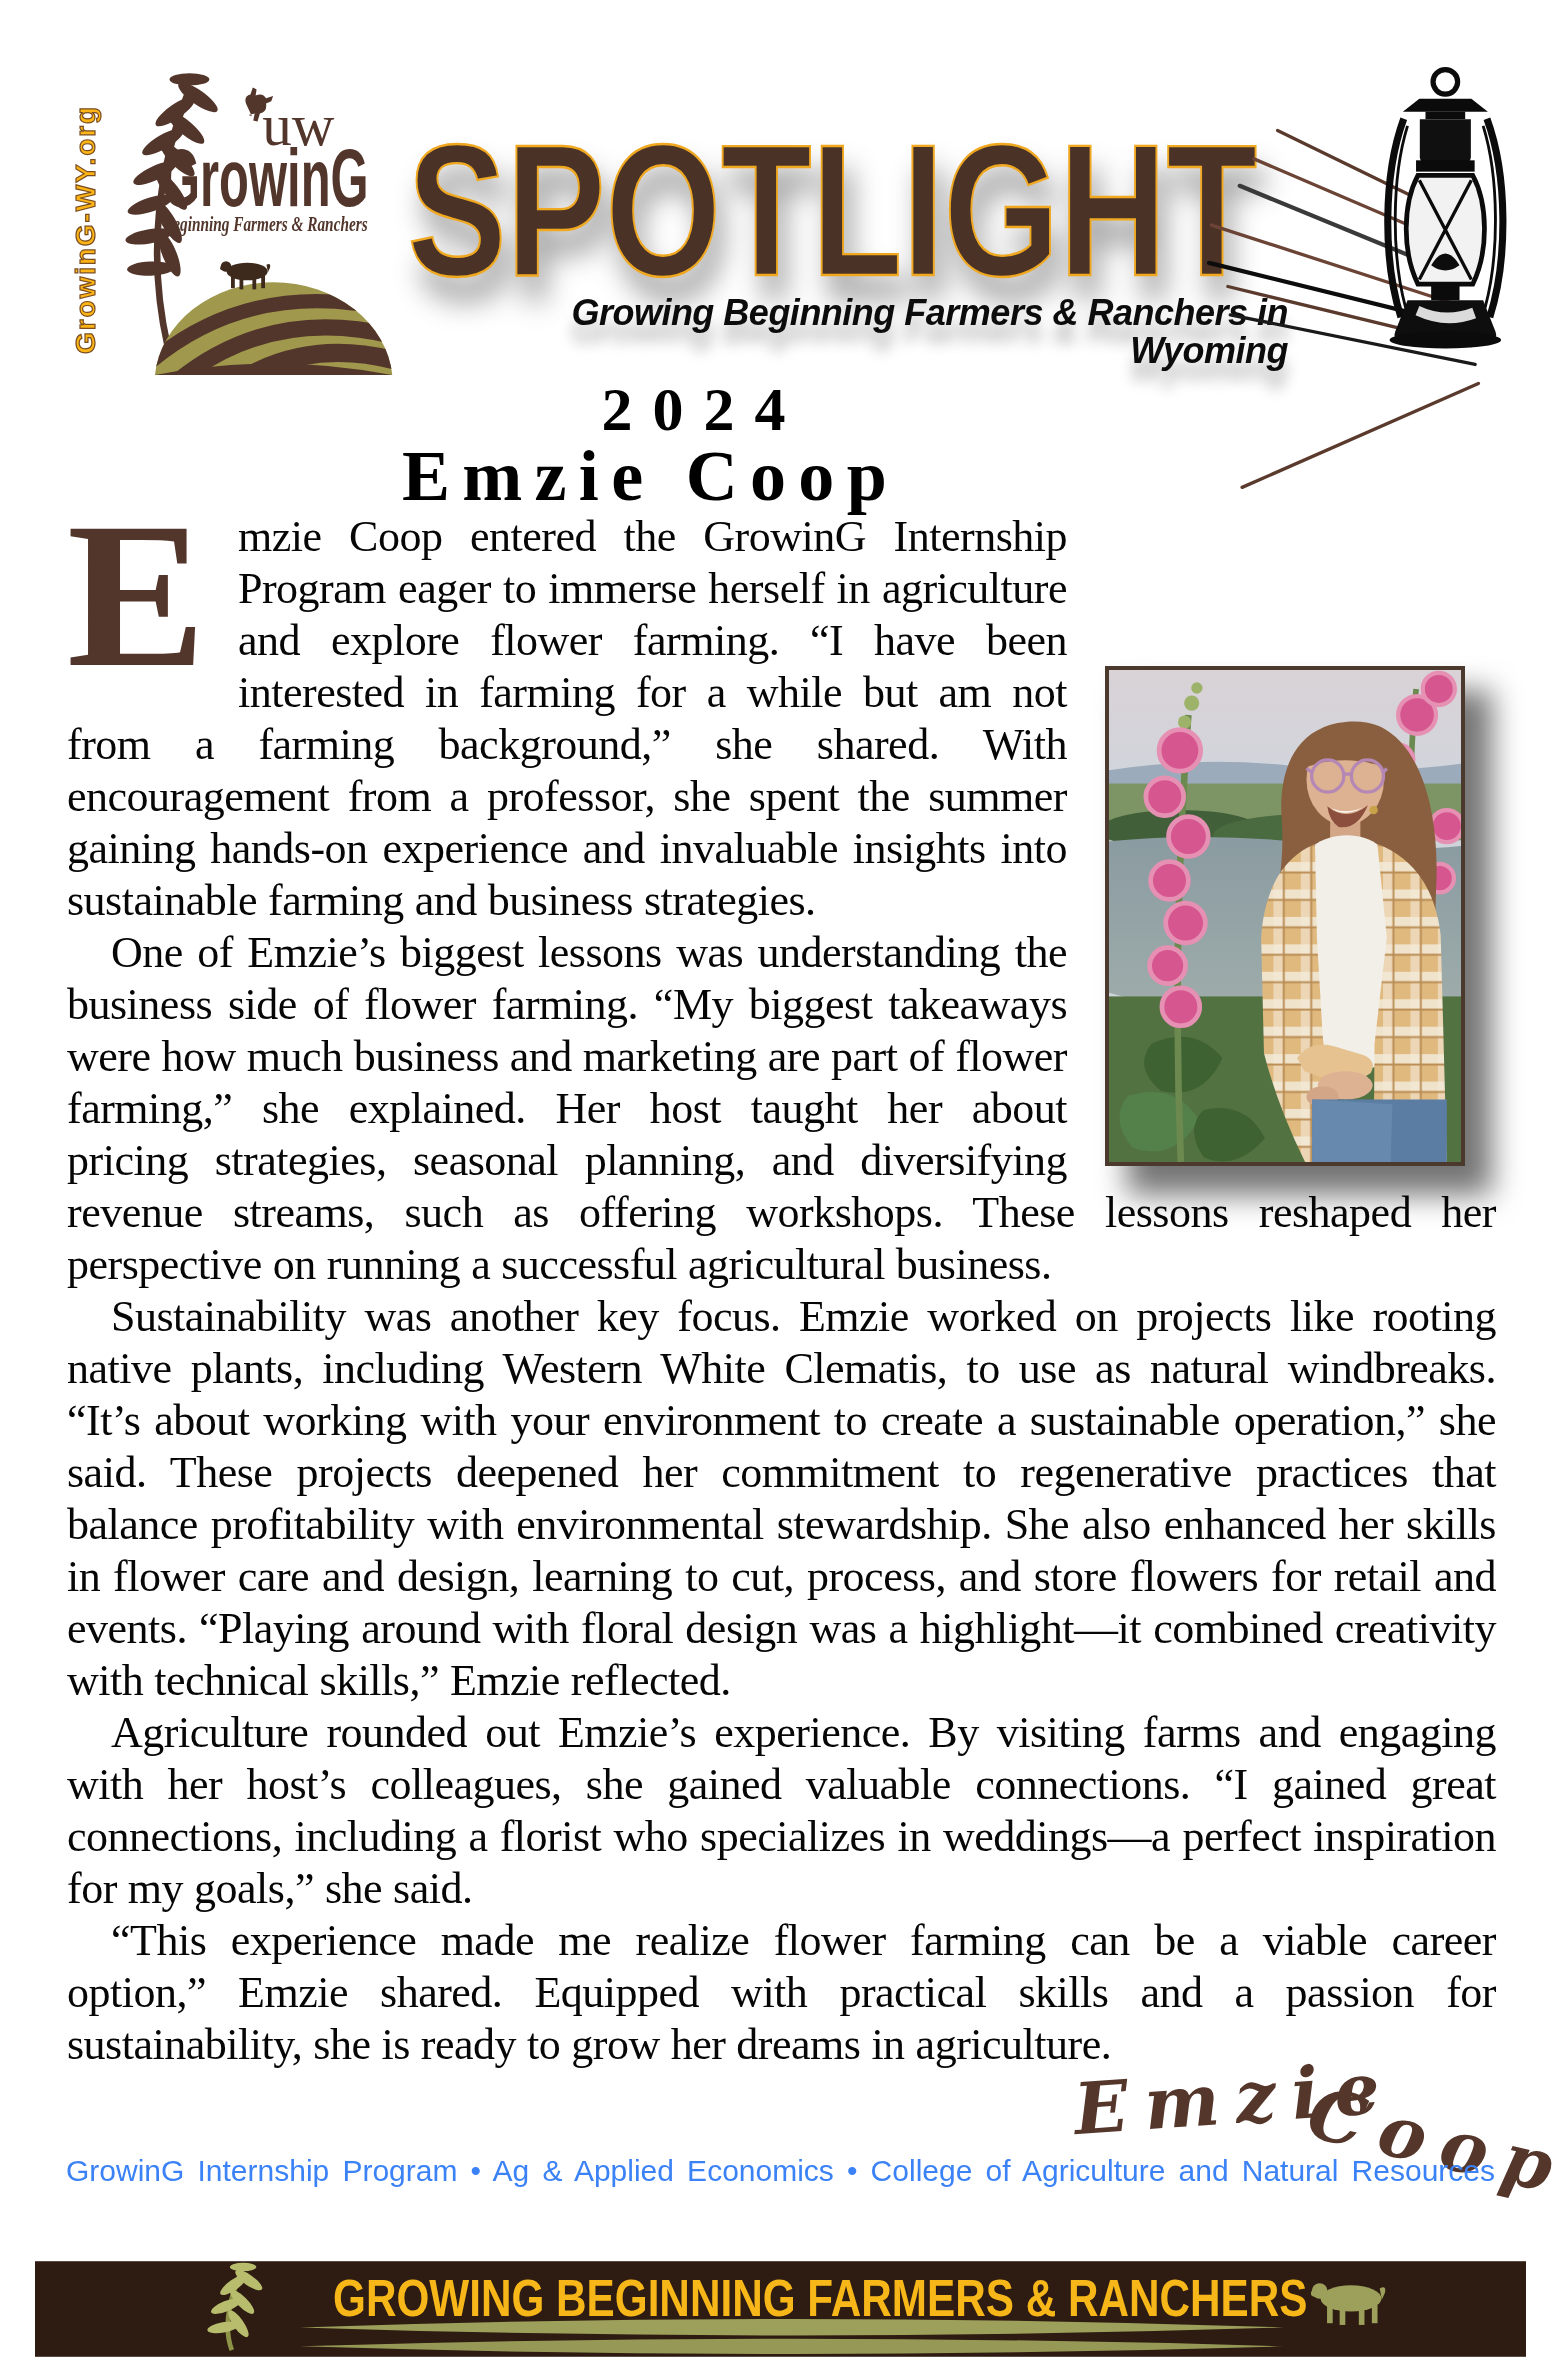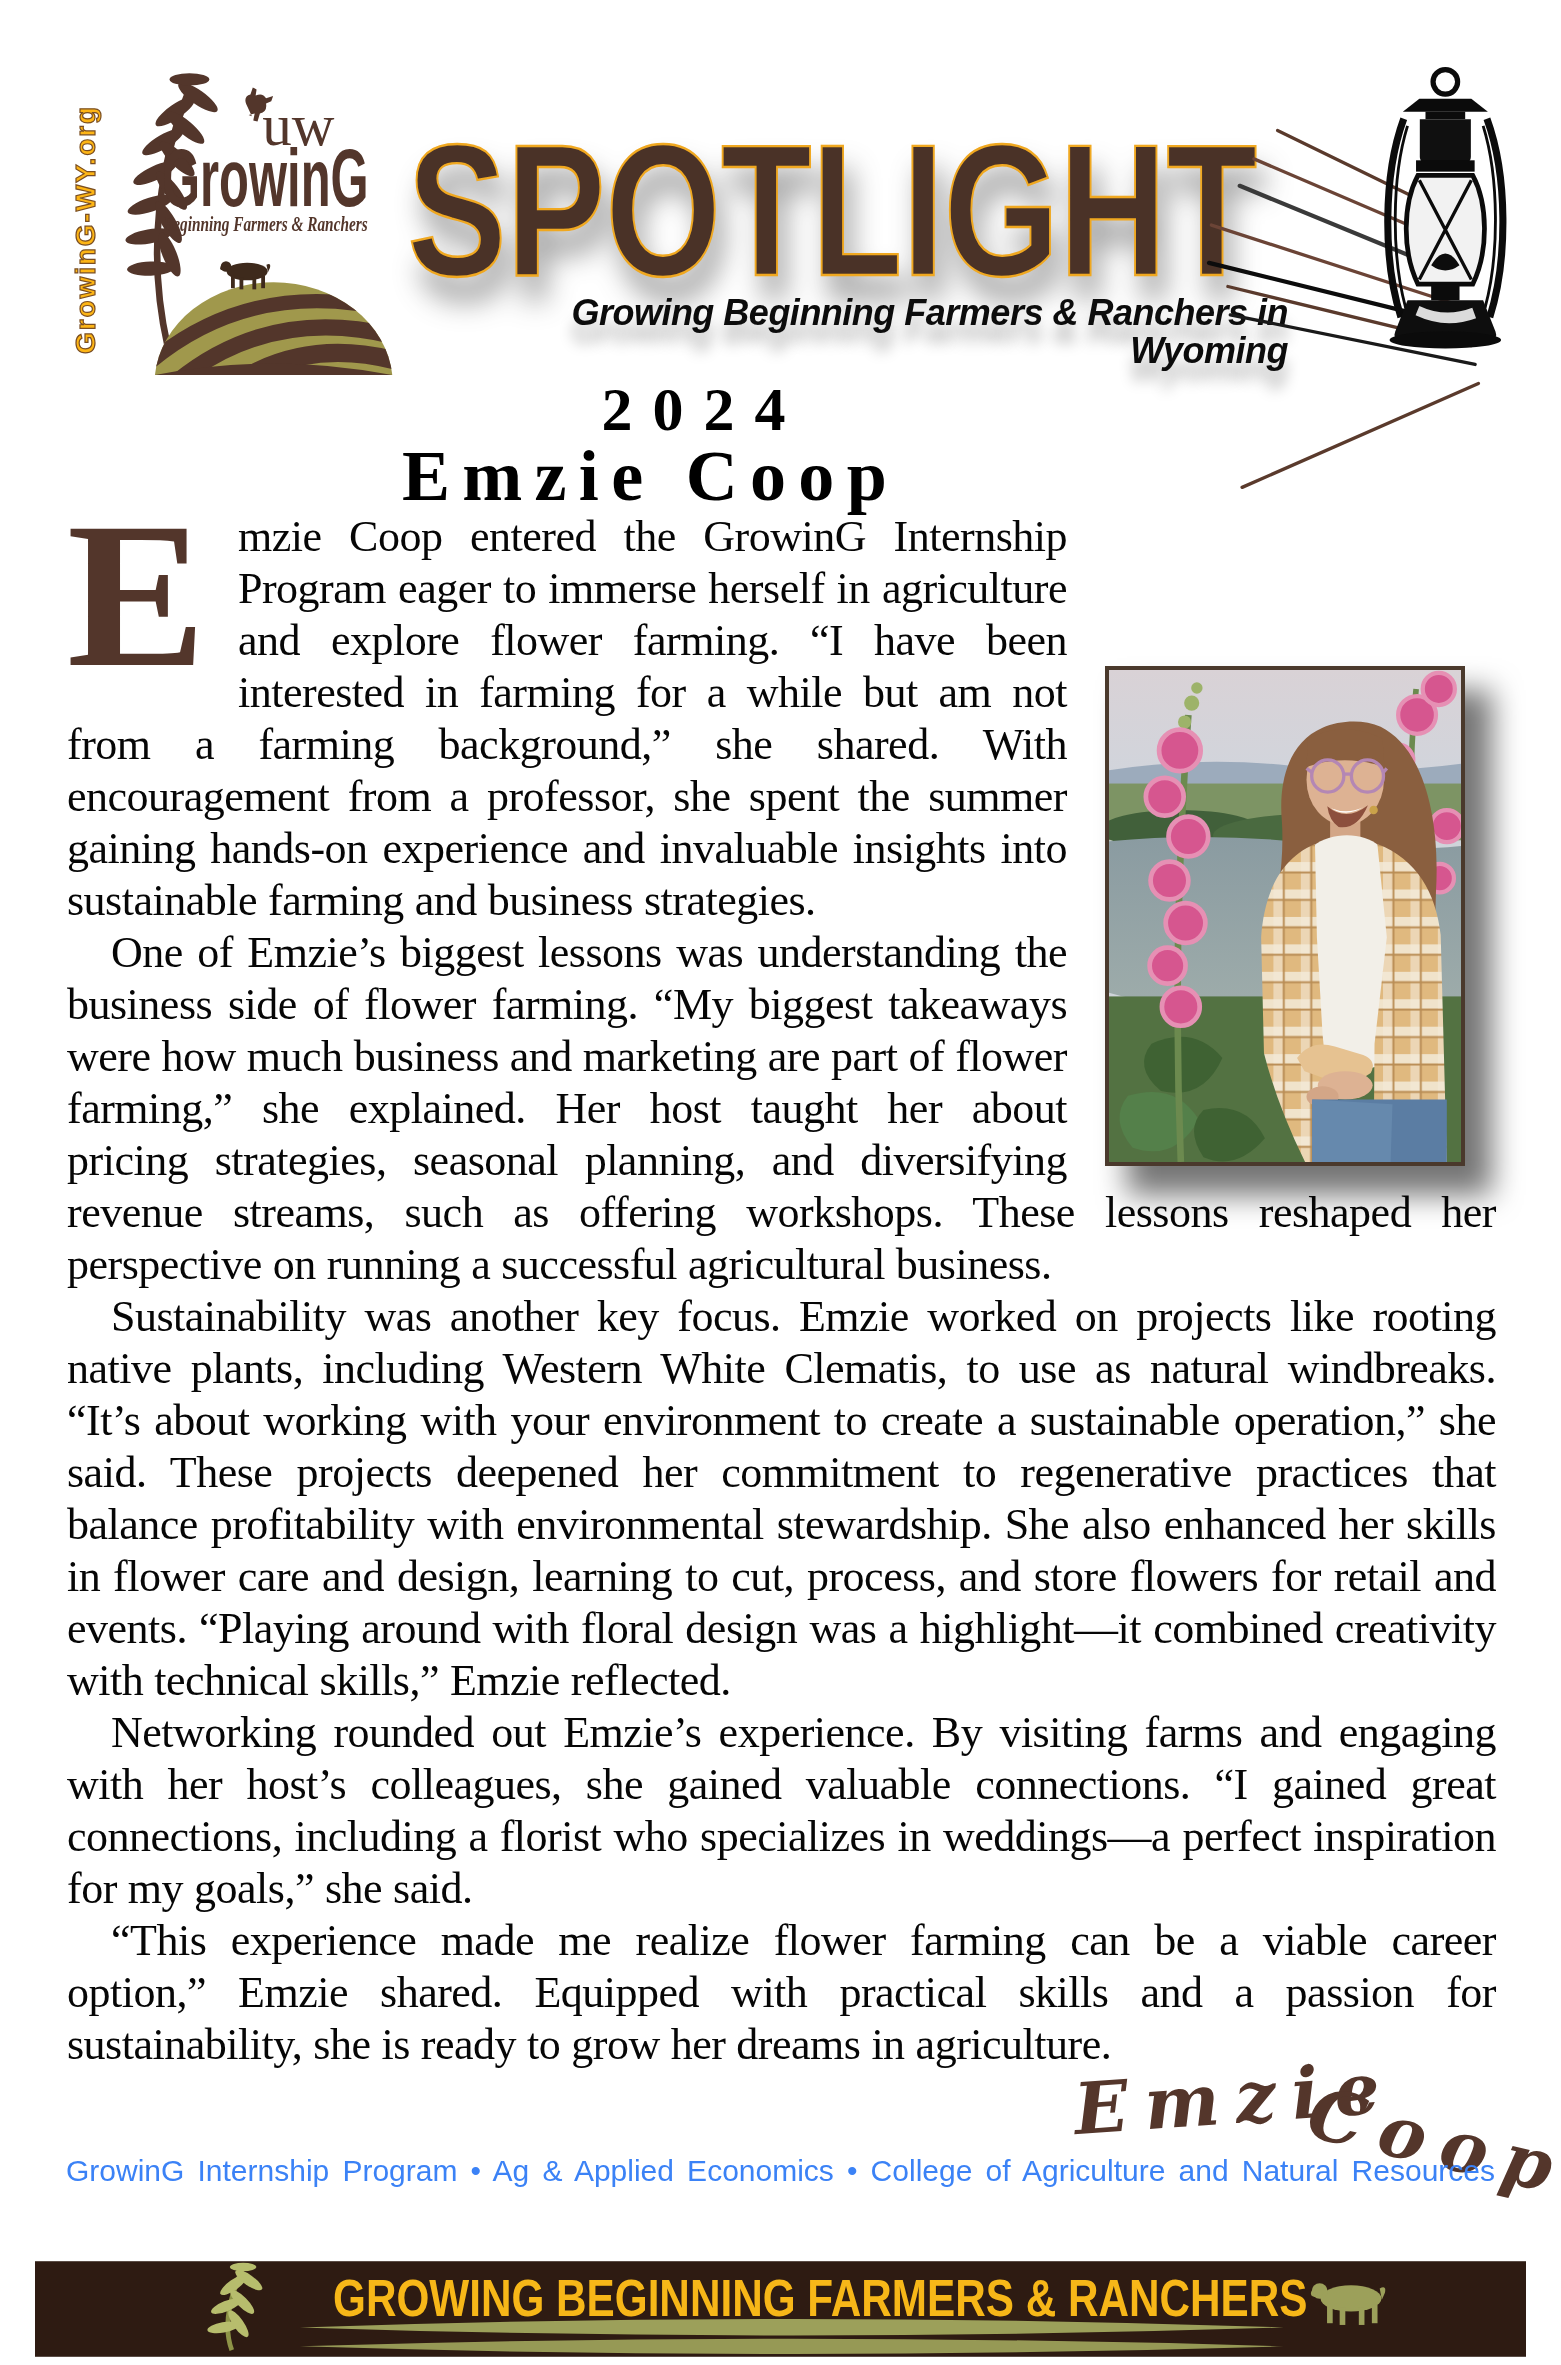--- a/index.html
+++ b/index.html
@@ -167,21 +167,21 @@
   <h1 class="headline" style="margin:0;font-weight:700;">Emzie Coop</h1>
 
   <div class="article-body">
     <p>
       <span class="photo-spacer"></span>
       <span class="dropcap">E</span>
       <span>mzie Coop entered the GrowinG Internship Program eager to immerse herself in agriculture and explore flower farming. “I have been interested in farming for a while but am not from a farming background,” she shared. With encouragement from a professor, she spent the summer gaining hands-on experience and invaluable insights into sustainable farming and business strategies.</span>
     </p>
     <p>One of Emzie’s biggest lessons was understanding the business side of flower farming. “My biggest takeaways were how much business and marketing are part of flower farming,” she explained. Her host taught her about pricing strategies, seasonal planning, and diversifying revenue streams, such as offering workshops. These lessons reshaped her perspective on running a successful agricultural business.</p>
     <p>Sustainability was another key focus. Emzie worked on projects like rooting native plants, including Western White Clematis, to use as natural windbreaks. “It’s about working with your environment to create a sustainable operation,” she said. These projects deepened her commitment to regenerative practices that balance profitability with environmental stewardship. She also enhanced her skills in flower care and design, learning to cut, process, and store flowers for retail and events. “Playing around with floral design was a highlight—it combined creativity with technical skills,” Emzie reflected.</p>
-    <p>Networking rounded out Emzie’s experience. By visiting farms and engaging with her host’s colleagues, she gained valuable connections. “I gained great connections, including a florist who specializes in weddings—a perfect inspiration for my goals,” she said.</p>
+    <p>Agriculture rounded out Emzie’s experience. By visiting farms and engaging with her host’s colleagues, she gained valuable connections. “I gained great connections, including a florist who specializes in weddings—a perfect inspiration for my goals,” she said.</p>
     <p>“This experience made me realize flower farming can be a viable career option,” Emzie shared. Equipped with practical skills and a passion for sustainability, she is ready to grow her dreams in agriculture.</p>
   </div>
 
   <div class="photo-frame" role="img" aria-label="Emzie Coop smiling beside a pond surrounded by pink hollyhock flowers">
     <svg viewBox="0 0 745 1040" preserveAspectRatio="none">
       <defs>
         <linearGradient id="skyG" x1="0" y1="0" x2="0" y2="1">
           <stop offset="0" stop-color="#d9d2d6"></stop>
             <stop offset="1" stop-color="#cdd6df"></stop>
         </linearGradient>

